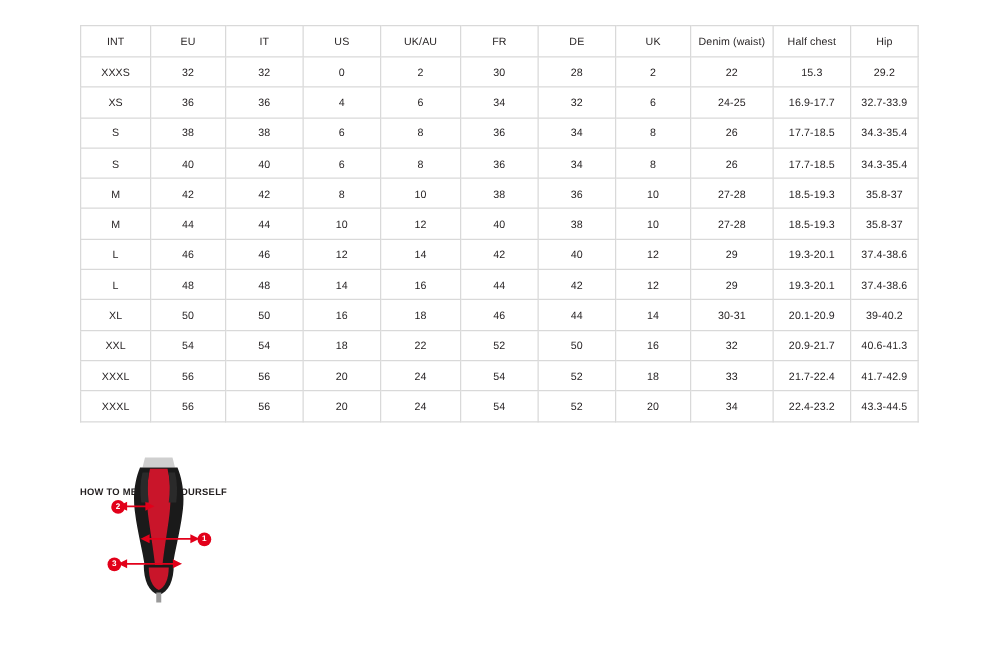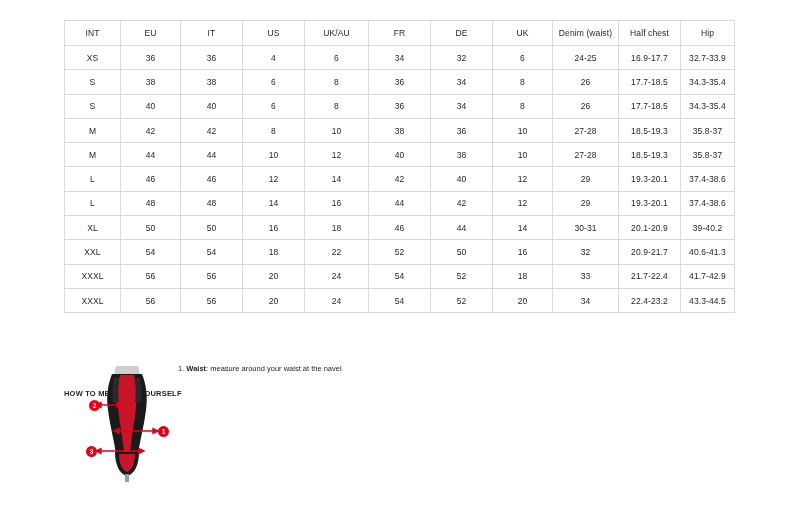--- a/index.html
+++ b/index.html
@@ -141,20 +141,33 @@
           <th>FR</th>
           <th>DE</th>
           <th>UK</th>
           <th>Denim (waist)</th>
           <th>Half chest</th>
           <th>Hip</th>
         </tr>
       </thead>
       <tbody>
         <tr>
+          <td>XXXS</td>
+          <td>32</td>
+          <td>32</td>
+          <td>0</td>
+          <td>2</td>
+          <td>30</td>
+          <td>28</td>
+          <td>2</td>
+          <td>22</td>
+          <td>15.3</td>
+          <td>29.2</td>
+        </tr>
+        <tr>
           <td>XS</td>
           <td>36</td>
           <td>36</td>
           <td>4</td>
           <td>6</td>
           <td>34</td>
           <td>32</td>
           <td>6</td>
           <td>24-25</td>
           <td>16.9-17.7</td>
@@ -290,24 +303,20 @@
           <td>22.4-23.2</td>
           <td>43.3-44.5</td>
         </tr>
       </tbody>
     </table>
   </div>
 
   <div class="measure-title">HOW TO MEASURE YOURSELF</div>
 
   <div class="measure-list">
-    <div class="measure-item">
-      <span>1.</span>
-      <b>Waist</b><span>: measure around your waist at the navel</span>
-    </div>
   </div>
 
   <div class="figure">
     <svg class="fig-svg" width="86" height="122" viewBox="0 0 86 122">
 
       <path d="M30 4 L52 4 L54 12 L28 12 Z" fill="#cfcfcf"></path>
 
       <path d="M26 12 C22 22, 20 34, 22 48 C24 64, 28 78, 30 92 L52 92 C54 78, 58 64, 60 48 C62 34, 60 22, 56 12 Z" fill="#1a1a1a"></path>
 
       <path d="M34 13 C31 26, 31 40, 33 54 C35 68, 37 80, 38 90 L44 90 C45 80, 47 68, 49 54 C51 40, 51 26, 48 13 Z" fill="#c9152a"></path>

